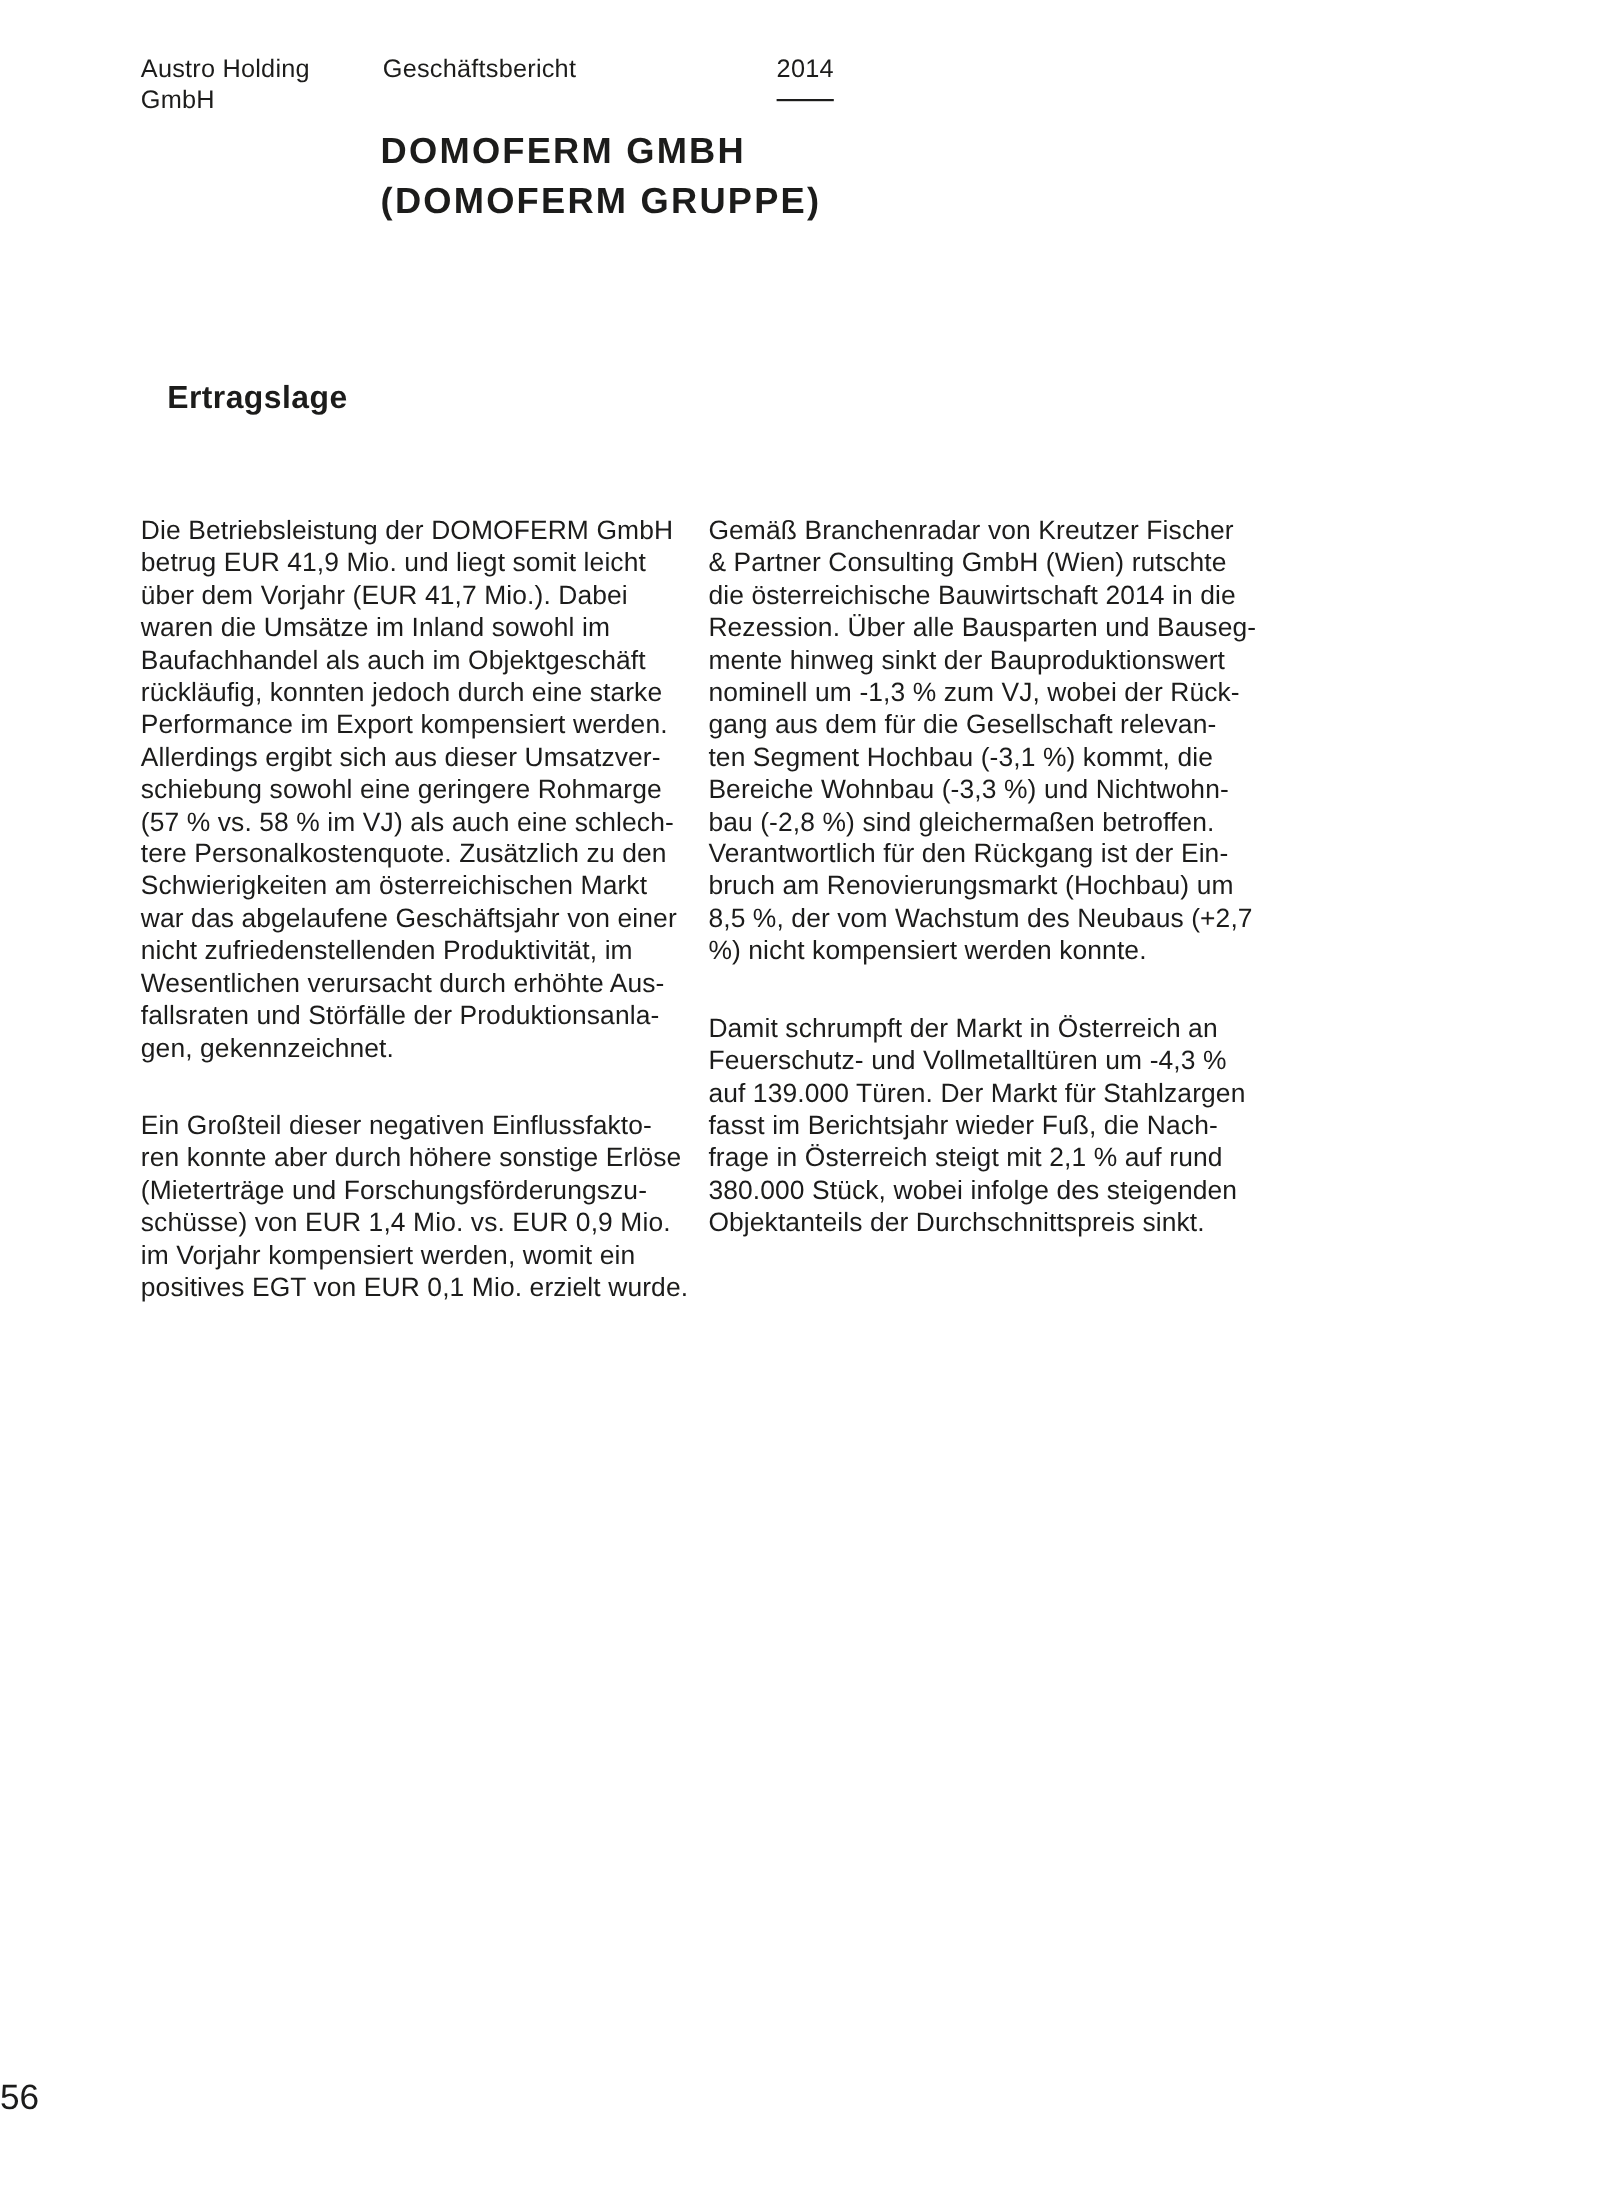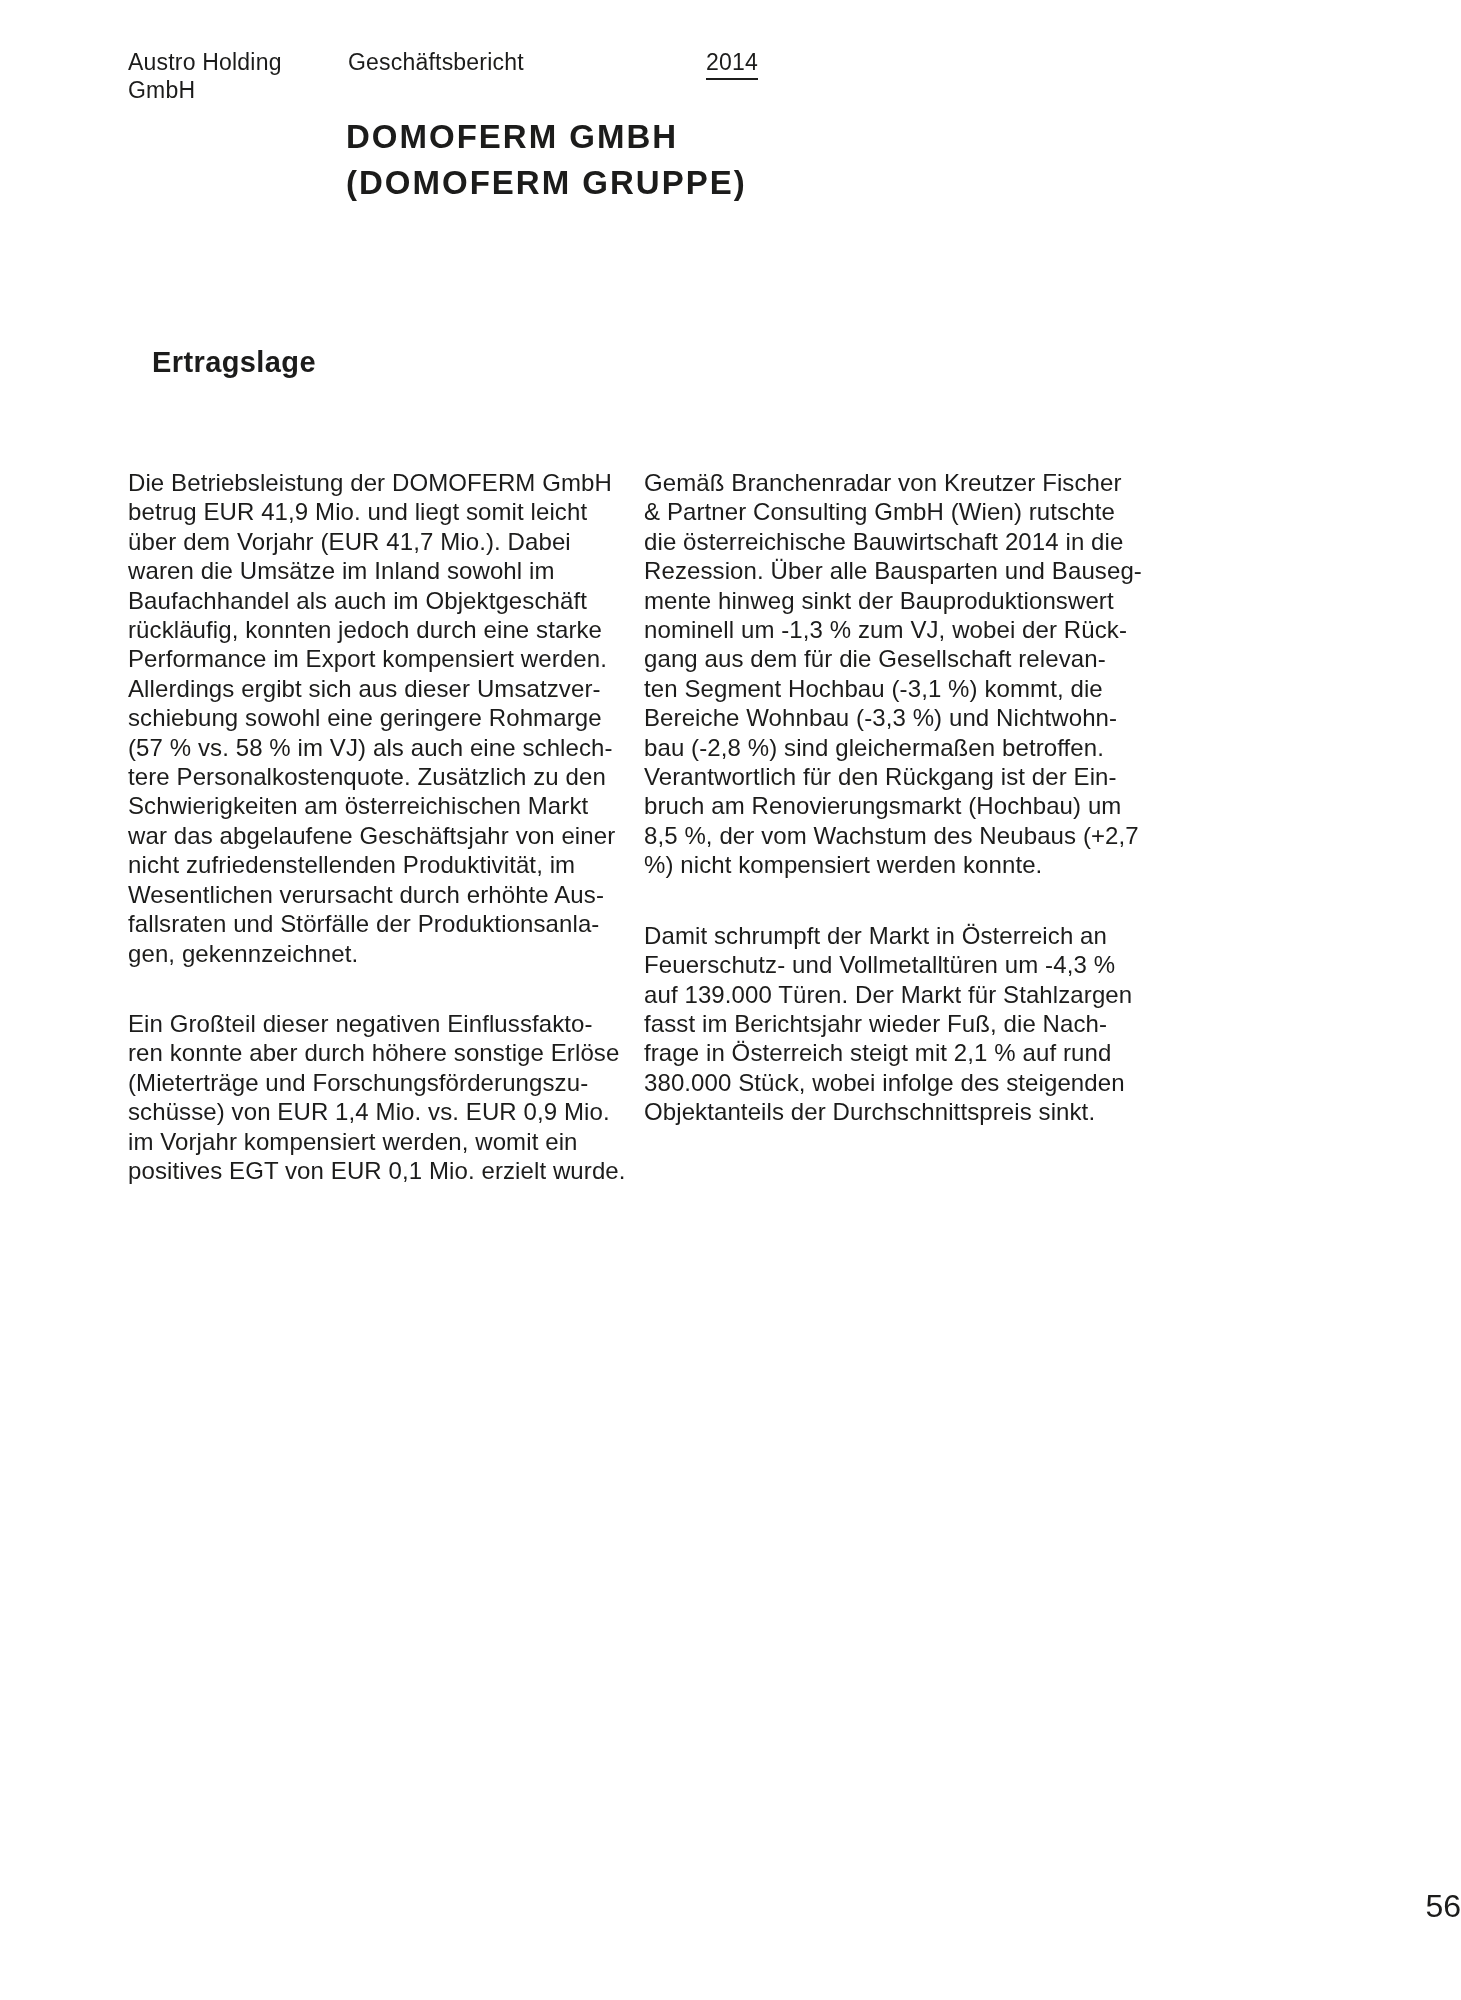--- a/index.html
+++ b/index.html
@@ -18,21 +18,21 @@
     top: 48px;
     font-size: 23px;
     line-height: 28px;
     letter-spacing: 0.2px;
   }
   .hdr-company { left: 128px; }
   .hdr-doc     { left: 348px; }
   .hdr-year {
     left: 706px;
     border-bottom: 2px solid #1c1c1b;
-    padding-bottom: 2px;
+    padding-bottom: 14px;
   }
   .title {
     position: absolute;
     left: 346px;
     top: 114px;
     margin: 0;
     font-size: 33px;
     line-height: 46px;
     font-weight: bold;
     letter-spacing: 2px;
@@ -57,21 +57,21 @@
   }
   .col-body.left  { left: 128px; width: 470px; }
   .col-body.right { left: 644px; width: 480px; }
   .col-body p { margin: 0; }
   .col-body p + p { margin-top: 41px; }
   .page-number {
     position: absolute;
     left: 0;
     top: 1889px;
     width: 100%;
-    text-align: right;
+    text-align: left;
     font-size: 32px;
     line-height: 34px;
   }
 </style>
 </head>
 <body>
 
 <div class="page">
 
   <div class="hdr hdr-company pre">Austro Holding

